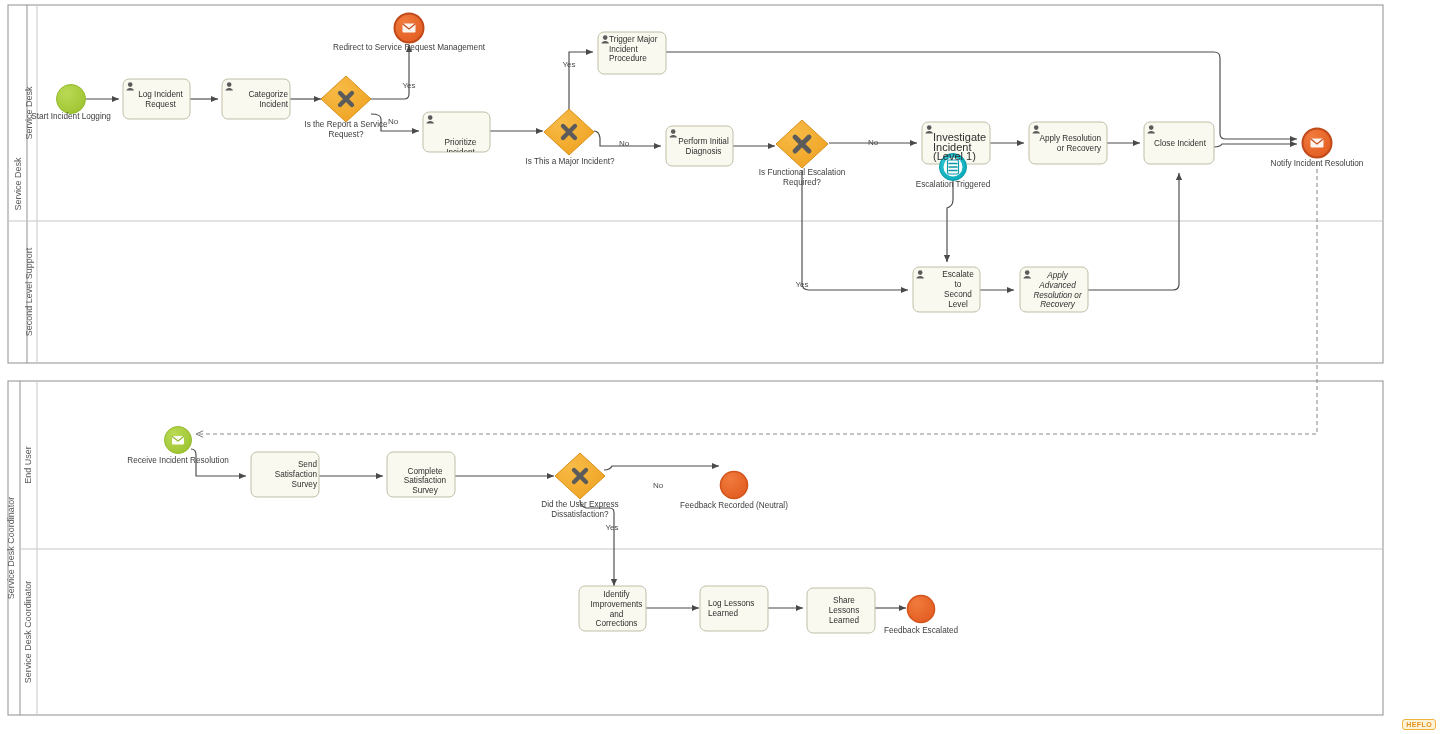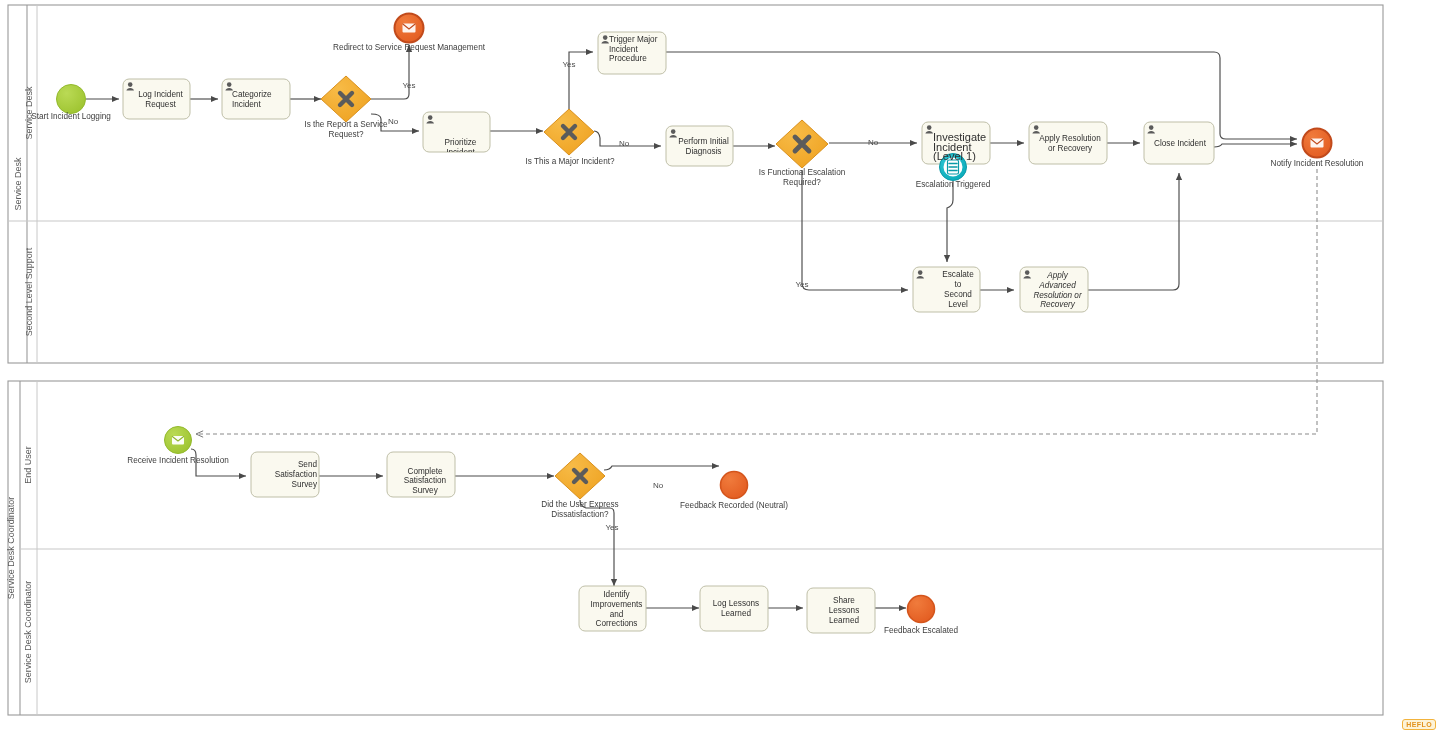--- a/index.html
+++ b/index.html
@@ -294,21 +294,21 @@
 
     <text class="ev-label" x="921" y="633" text-anchor="middle">Feedback Escalated</text>
 
     <foreignObject x="133" y="81" width="55" height="38">
       <div xmlns="http://www.w3.org/1999/xhtml" style="display:flex;align-items:center;justify-content:center;height:100%;text-align:center;font-family:'Liberation Sans',sans-serif;font-size:8.2px;line-height:10px;color:#2f2f2f;">
         <span>Log Incident Request</span>
       </div>
     </foreignObject>
 
     <foreignObject x="232" y="81" width="56" height="38">
-      <div xmlns="http://www.w3.org/1999/xhtml" style="display:flex;align-items:center;justify-content:center;height:100%;text-align:left;font-family:'Liberation Sans',sans-serif;font-size:8.2px;line-height:10px;color:#2f2f2f;">
+      <div xmlns="http://www.w3.org/1999/xhtml" style="display:flex;align-items:center;justify-content:center;height:100%;text-align:right;font-family:'Liberation Sans',sans-serif;font-size:8.2px;line-height:10px;color:#2f2f2f;">
         <span>Categorize Incident</span>
       </div>
     </foreignObject>
 
     <foreignObject x="433" y="114" width="55" height="38">
       <div xmlns="http://www.w3.org/1999/xhtml" style="display:flex;align-items:center;justify-content:center;height:100%;text-align:center;font-family:'Liberation Sans',sans-serif;font-size:8.2px;line-height:10px;color:#2f2f2f;margin-top:15px;">
         <span>Prioritize Incident</span>
       </div>
     </foreignObject>
 
@@ -324,21 +324,21 @@
       </div>
     </foreignObject>
 
     <foreignObject x="933" y="124" width="54" height="40">
       <div xmlns="http://www.w3.org/1999/xhtml" style="display:flex;align-items:flex-start;justify-content:center;height:100%;text-align:left;font-family:'Liberation Sans',sans-serif;font-size:11px;line-height:9.6px;color:#2f2f2f;padding-top:9px;">
         <span>Investigate Incident (Level 1)</span>
       </div>
     </foreignObject>
 
     <foreignObject x="1039" y="124" width="62" height="40">
-      <div xmlns="http://www.w3.org/1999/xhtml" style="display:flex;align-items:center;justify-content:center;height:100%;text-align:center;font-family:'Liberation Sans',sans-serif;font-size:8.2px;line-height:9.6px;color:#2f2f2f;">
+      <div xmlns="http://www.w3.org/1999/xhtml" style="display:flex;align-items:center;justify-content:center;height:100%;text-align:right;font-family:'Liberation Sans',sans-serif;font-size:8.2px;line-height:9.6px;color:#2f2f2f;">
         <span>Apply Resolution or Recovery</span>
       </div>
     </foreignObject>
 
     <foreignObject x="1150" y="124" width="60" height="40">
       <div xmlns="http://www.w3.org/1999/xhtml" style="display:flex;align-items:center;justify-content:center;height:100%;text-align:center;font-family:'Liberation Sans',sans-serif;font-size:8.2px;line-height:10px;color:#2f2f2f;">
         <span>Close Incident</span>
       </div>
     </foreignObject>
 
@@ -366,21 +366,21 @@
       </div>
     </foreignObject>
 
     <foreignObject x="589" y="589" width="55" height="42">
       <div xmlns="http://www.w3.org/1999/xhtml" style="height:42px;overflow:hidden;display:flex;align-items:flex-start;justify-content:center;text-align:center;font-family:'Liberation Sans',sans-serif;font-size:8.2px;line-height:9.8px;color:#2f2f2f;padding-top:1px;">
         <span>Identify Improvements and Corrections</span>
       </div>
     </foreignObject>
 
     <foreignObject x="708" y="588" width="56" height="42">
-      <div xmlns="http://www.w3.org/1999/xhtml" style="display:flex;align-items:center;justify-content:center;height:100%;text-align:center;font-family:'Liberation Sans',sans-serif;font-size:8.2px;line-height:9.8px;color:#2f2f2f;">
+      <div xmlns="http://www.w3.org/1999/xhtml" style="display:flex;align-items:center;justify-content:center;height:100%;font-family:'Liberation Sans',sans-serif;font-size:8.2px;line-height:9.8px;color:#2f2f2f;">
         <span>Log Lessons Learned</span>
       </div>
     </foreignObject>
 
     <foreignObject x="818" y="590" width="52" height="42">
       <div xmlns="http://www.w3.org/1999/xhtml" style="display:flex;align-items:center;justify-content:center;height:100%;text-align:center;font-family:'Liberation Sans',sans-serif;font-size:8.2px;line-height:9.8px;color:#2f2f2f;">
         <span>Share Lessons Learned</span>
       </div>
     </foreignObject>
 

